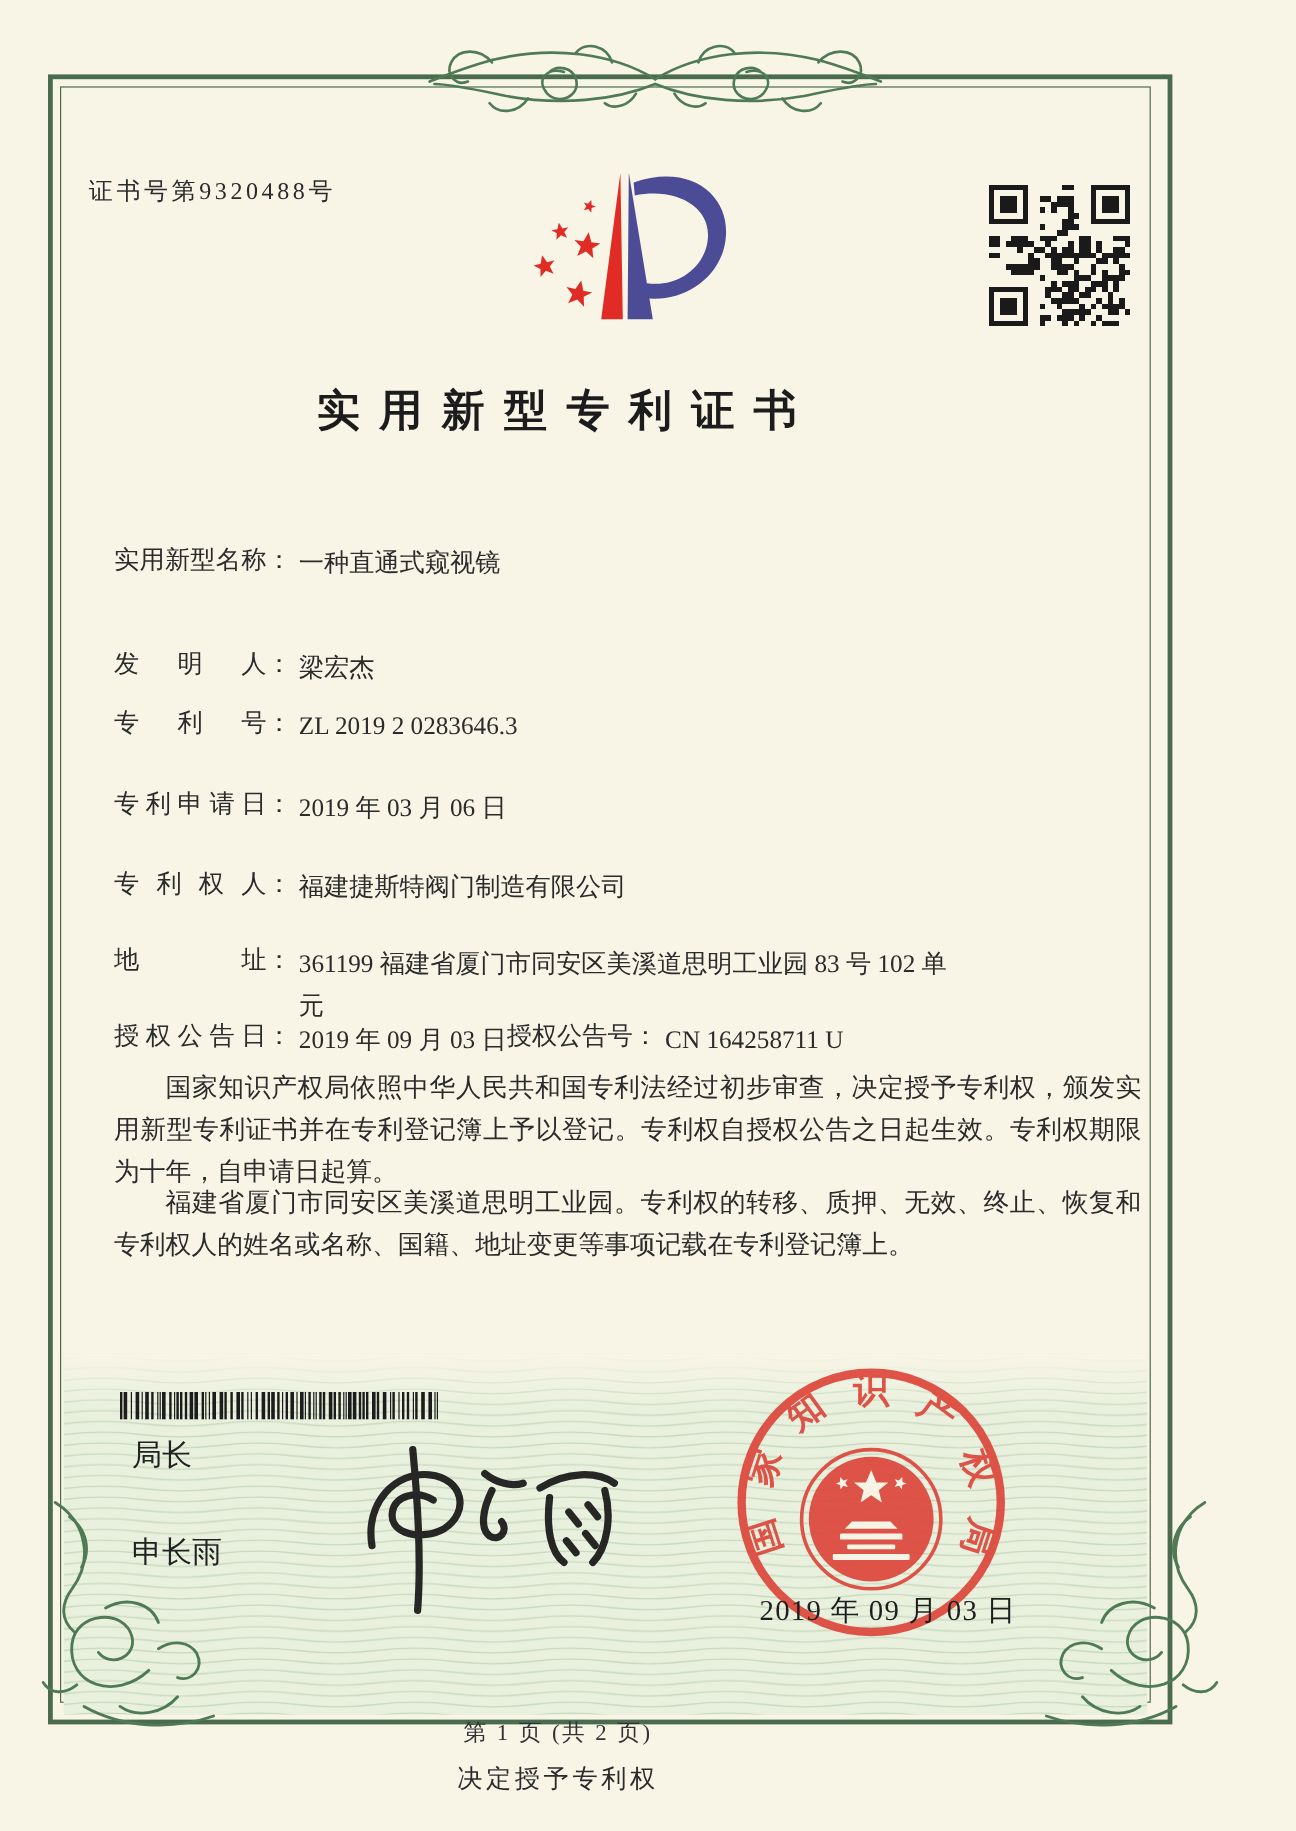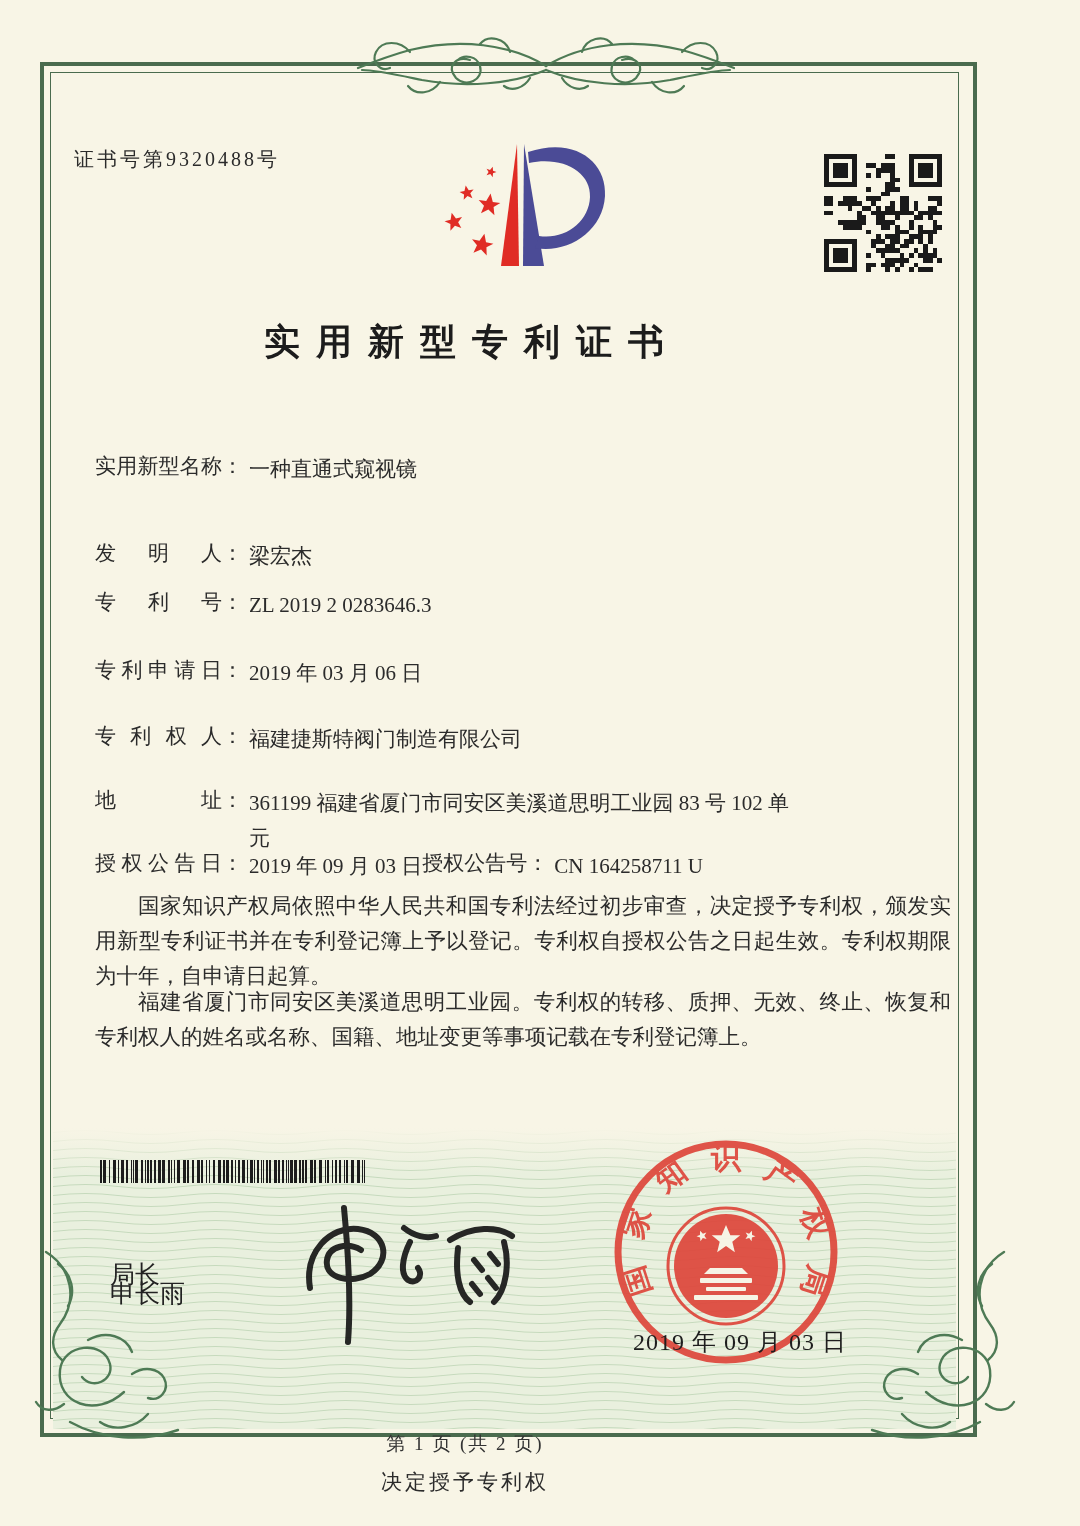--- a/index.html
+++ b/index.html
@@ -44,21 +44,21 @@
   .row-0{top:452px;}.row-1{top:517px;margin-top:22px;}.row-2{top:588px;}
   .row-3{top:656px;}.row-4{top:722px;}.row-5{top:786px;}
   .grant-row{top:849px;}
   .grant-row .second{display:flex;}
   .paragraph{
     left:95px;width:856px;font-size:21.5px;line-height:35px;
     text-align:justify;text-indent:2em;color:#2b2b2b;
   }
   .para-0{top:889px;}
   .para-1{top:985px;}
-  .director-title{left:110px;top:1258px;font-size:25px;font-family:"Liberation Sans","DejaVu Sans",sans-serif;color:#222;}
+  .director-title{left:110px;top:1196px;font-size:25px;font-family:"Liberation Sans","DejaVu Sans",sans-serif;color:#222;}
   .director-name{left:110px;top:1277px;font-size:25px;font-family:"Liberation Sans","DejaVu Sans",sans-serif;color:#222;}
   .seal-date{left:633px;top:1326px;font-size:24px;letter-spacing:1px;color:#1e1e1e;z-index:6;}
   .page-indicator{left:255px;top:1431px;width:420px;text-align:center;font-size:19px;letter-spacing:2px;color:#333;z-index:5;}
   .back-note{left:255px;top:1468px;width:420px;text-align:center;font-size:21px;letter-spacing:3px;color:#2b2b2b;}
   
   .logo{left:425px;top:122px;width:212px;height:168px;}
   .qr{left:824px;top:154px;width:118px;height:118px;}
   .barcode{left:100px;top:1160px;width:266px;height:23px;z-index:5;}
   .signature{left:258px;top:1192px;width:262px;height:158px;z-index:5;}
   .seal{left:606px;top:1132px;width:240px;height:240px;z-index:5;opacity:.92;}

